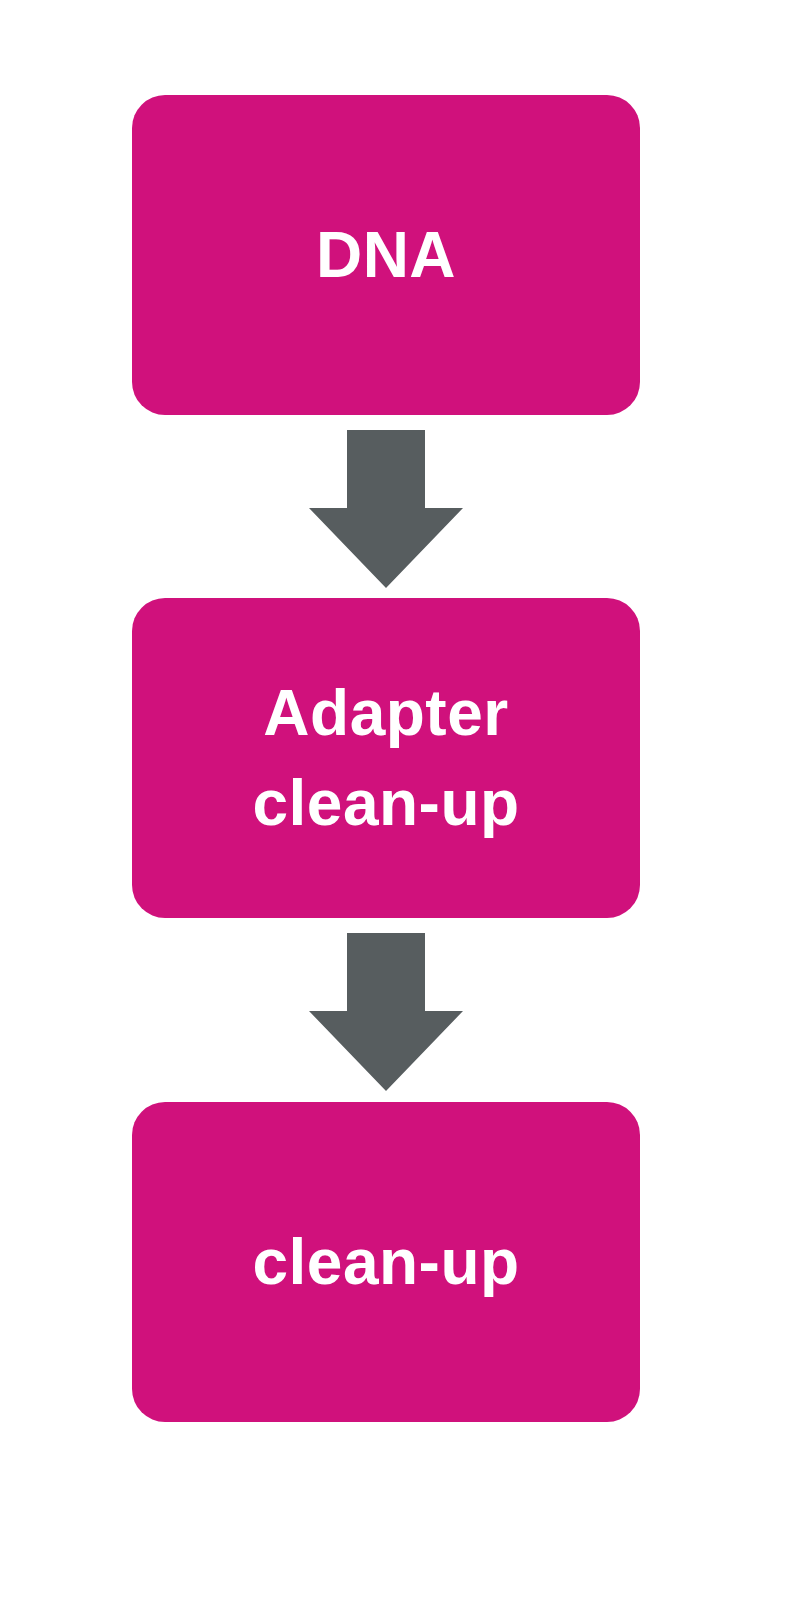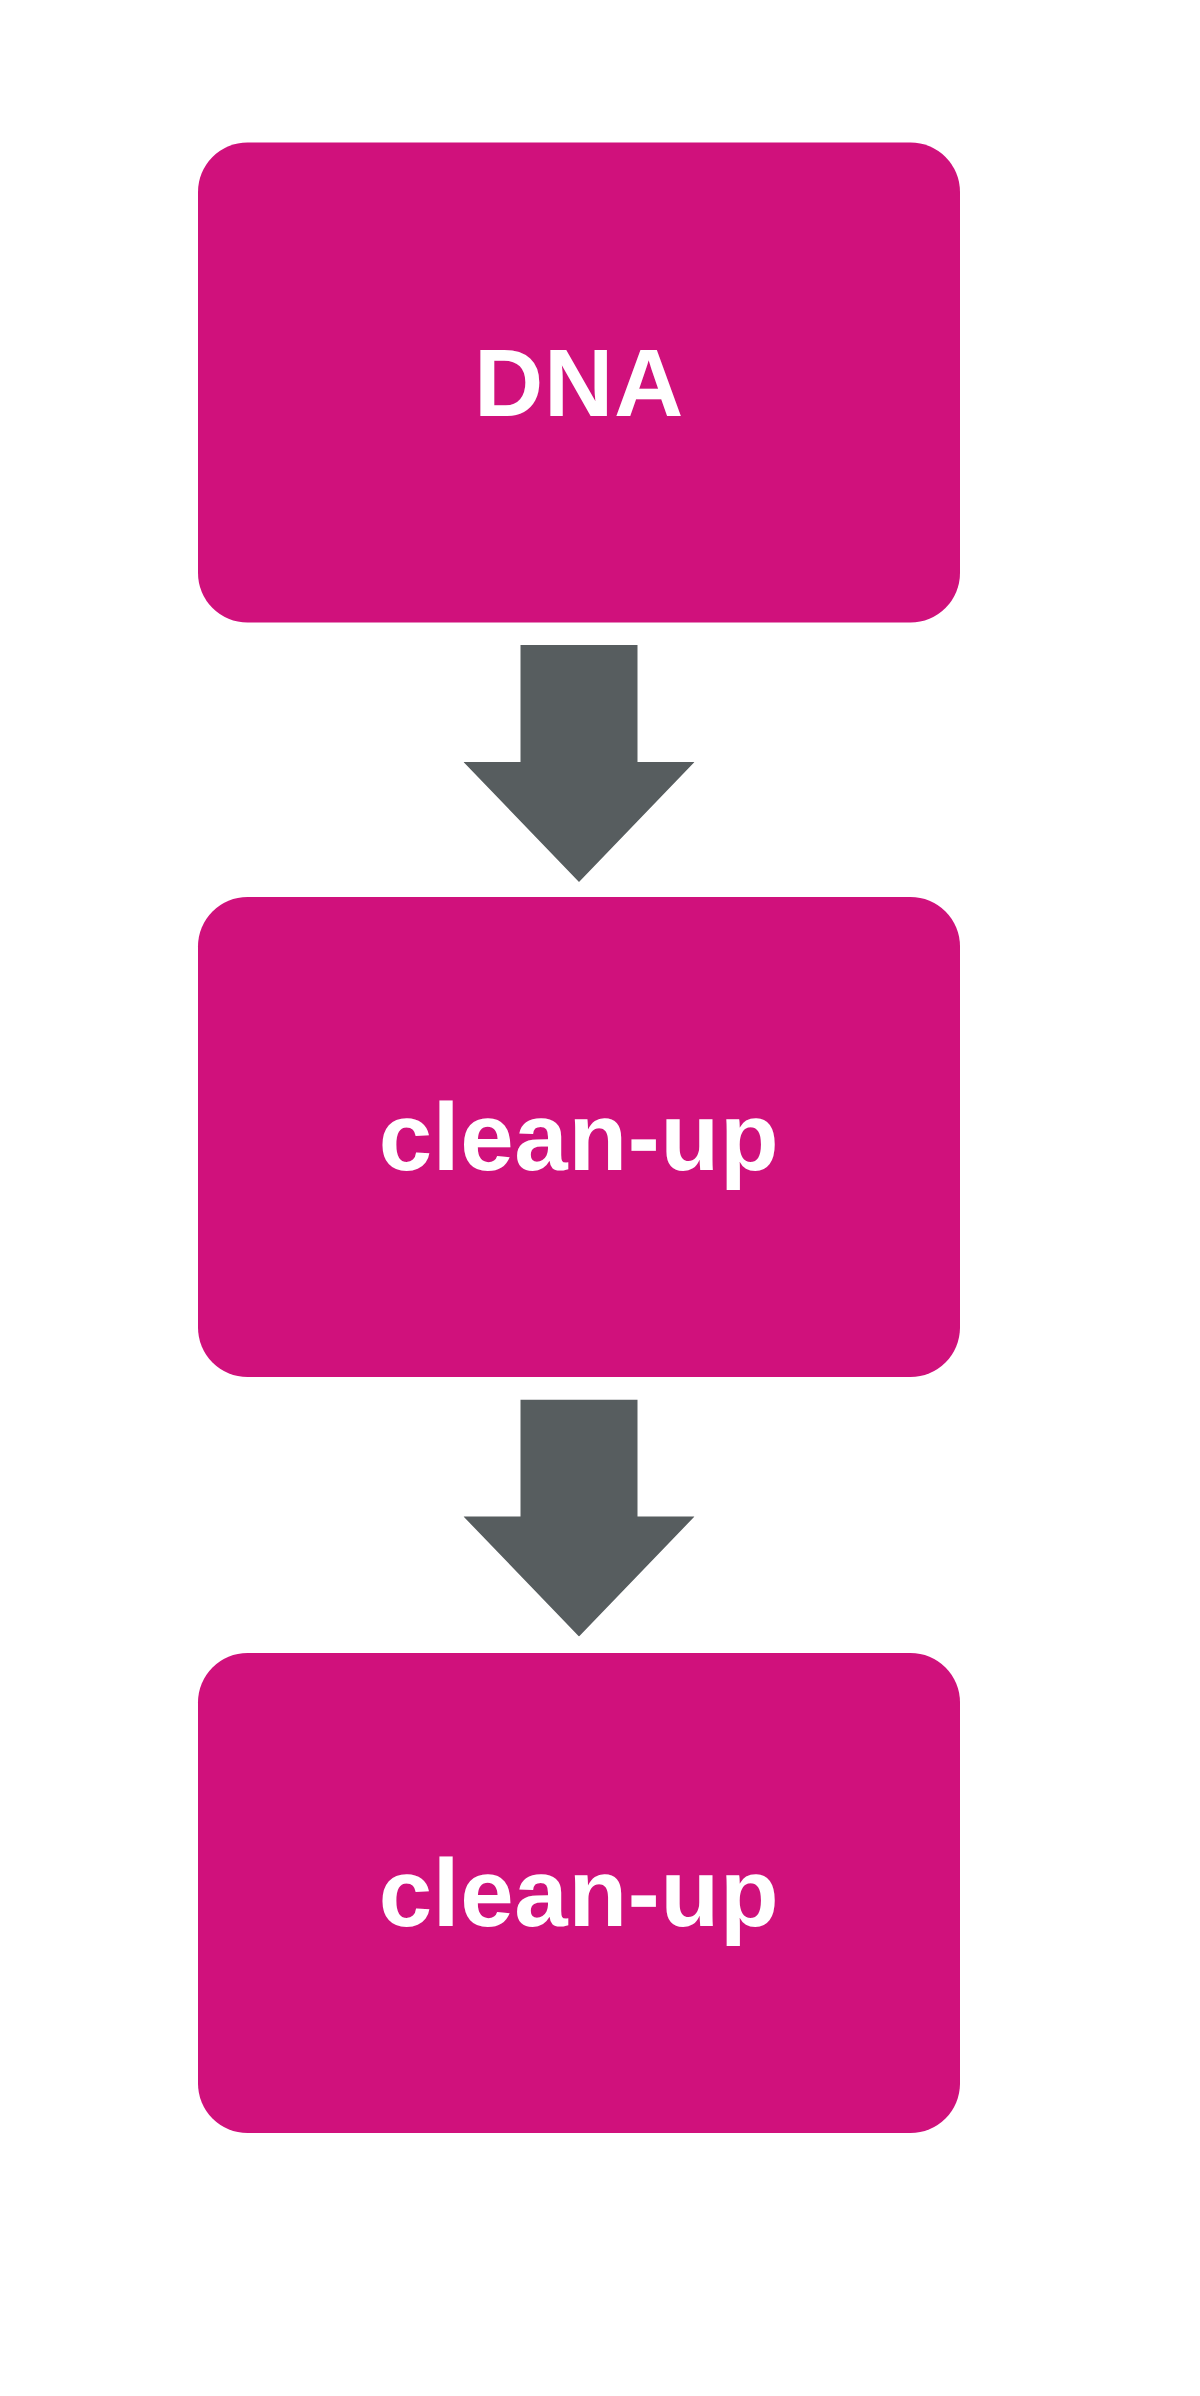--- a/index.html
+++ b/index.html
@@ -61,20 +61,21 @@
 
     <div class="flow-node">
       <span class="node-line">DNA</span>
     </div>
 
     <svg class="flow-arrow" width="154" height="158" viewBox="0 0 154 158" aria-hidden="true">
       <polygon points="38,0 116,0 116,78 154,78 77,158 0,78 38,78" fill="#575D5F"></polygon>
     </svg>
 
     <div class="flow-node">
+      <span class="node-line">Adapter</span>
       <span class="node-line">clean-up</span>
     </div>
 
     <svg class="flow-arrow second" width="154" height="158" viewBox="0 0 154 158" aria-hidden="true">
       <polygon points="38,0 116,0 116,78 154,78 77,158 0,78 38,78" fill="#575D5F"></polygon>
     </svg>
 
     <div class="flow-node">
       <span class="node-line">clean-up</span>
     </div>

